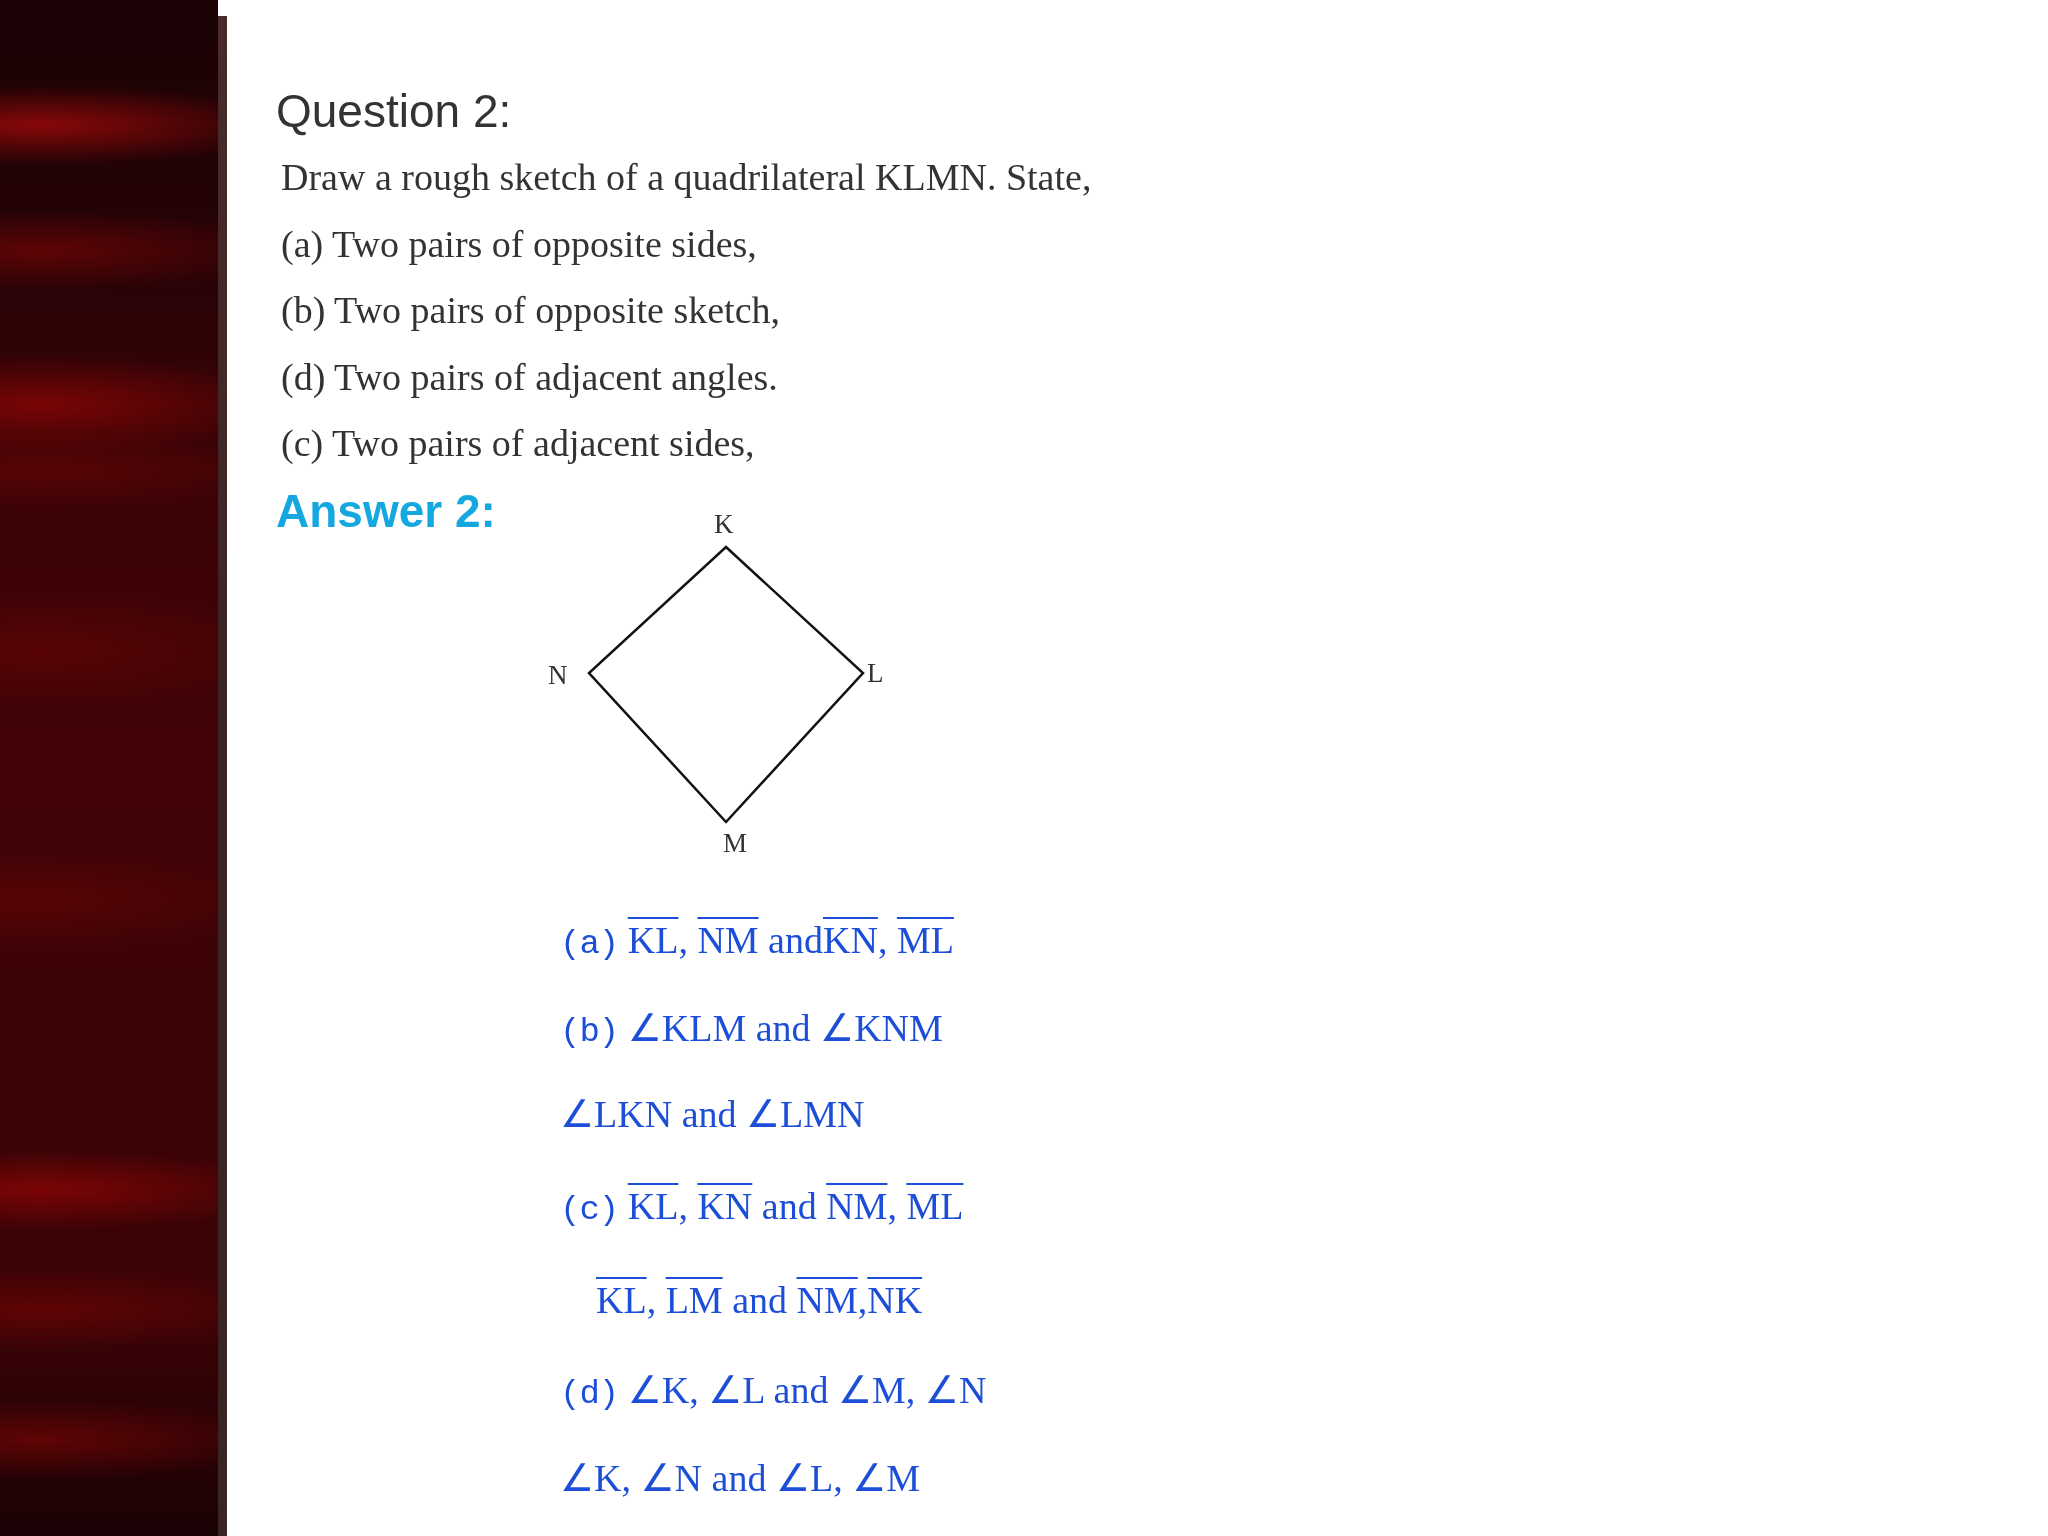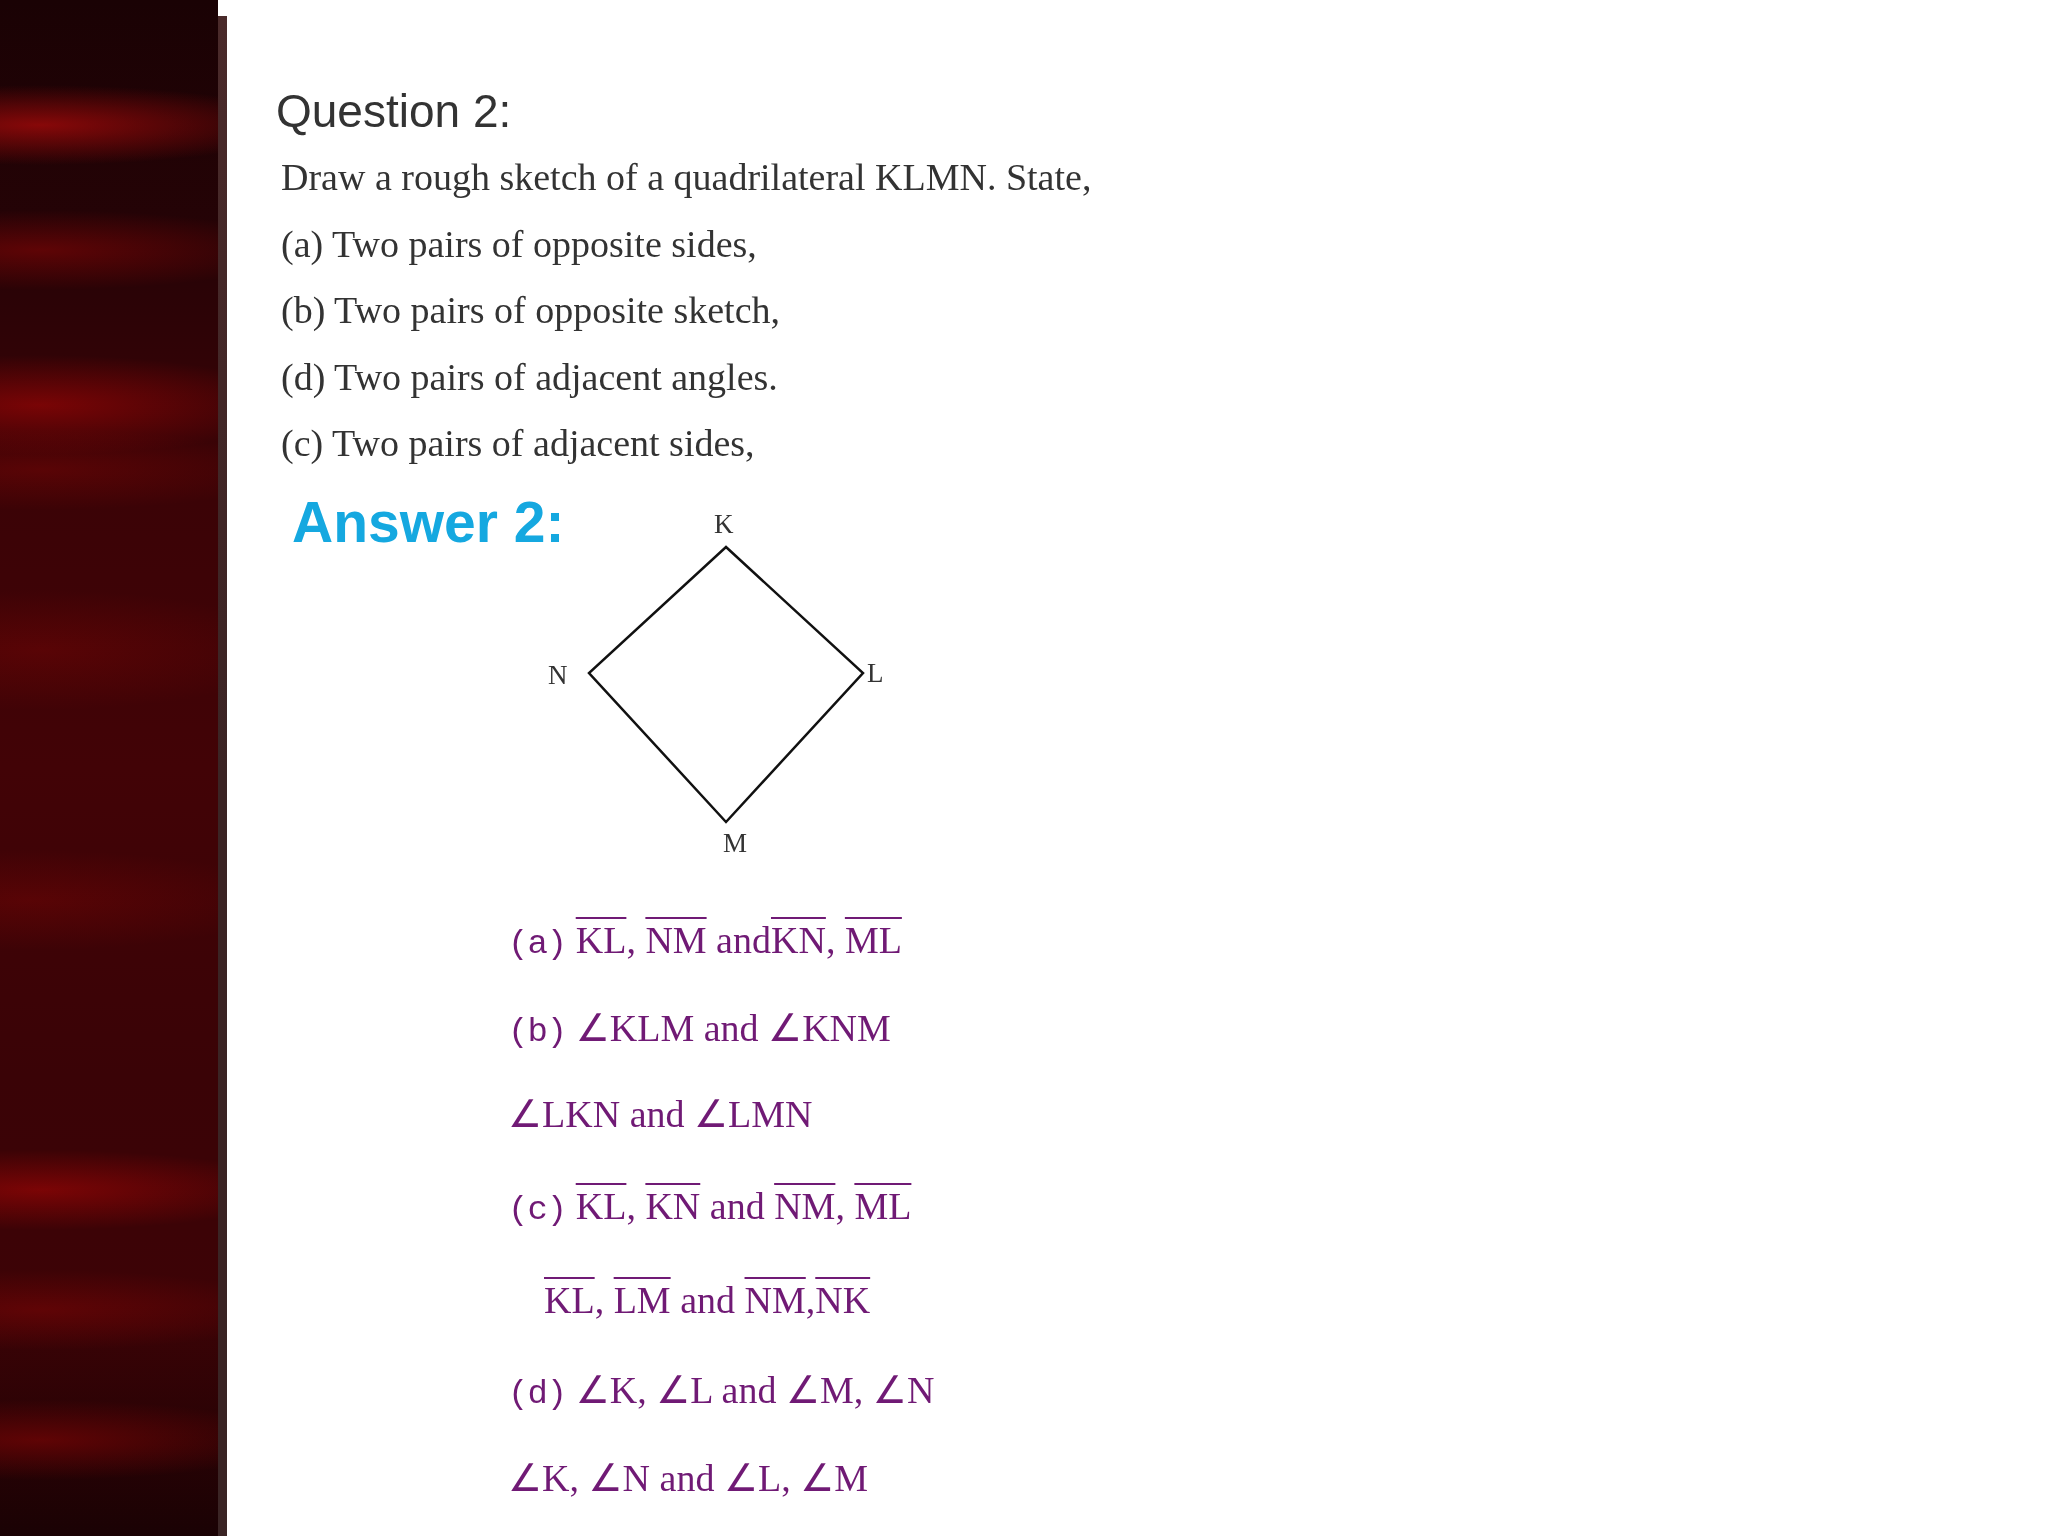--- a/index.html
+++ b/index.html
@@ -31,32 +31,32 @@
   .q-title {
     font-family: "Liberation Sans", sans-serif; font-weight: normal;
     font-size: 46px; color: #333333; line-height: 62px; margin: 0;
   }
   .q-line {
     font-family: "Liberation Serif", serif; font-size: 38px; color: #333333;
     line-height: 61.5px; margin: 5px; white-space: nowrap;
   }
   .a-title {
     font-family: "Liberation Sans", sans-serif; font-weight: bold;
-    font-size: 57px; color: #15a8e0; line-height: 62px; margin: 16px;
+    font-size: 46px; color: #15a8e0; line-height: 62px; margin: 0;
   }
   .diagram {
     position: absolute; left: 520px; top: 500px; width: 420px; height: 380px;
   }
   .diagram svg { width: 420px; height: 380px; }
   .v-label {
     font-family: "Liberation Serif", serif; font-size: 27px; fill: #333;
   }
   .ans {
-    position: absolute; left: 508px;
-    font-family: "Liberation Serif", serif; font-size: 38px; color: #701a75;
+    position: absolute; left: 560px;
+    font-family: "Liberation Serif", serif; font-size: 38px; color: #1d4ed8;
     white-space: nowrap; line-height: 44px;
   }
   .ans .pre { font-family: "Liberation Mono", monospace; font-size: 34px; letter-spacing: -1px; }
   .ovl {
     text-decoration: overline; text-decoration-thickness: 2px;
     font-weight: normal; display: inline-block;
   }
   .angle { font-family: "Liberation Serif", serif; }
 </style>
 </head>

